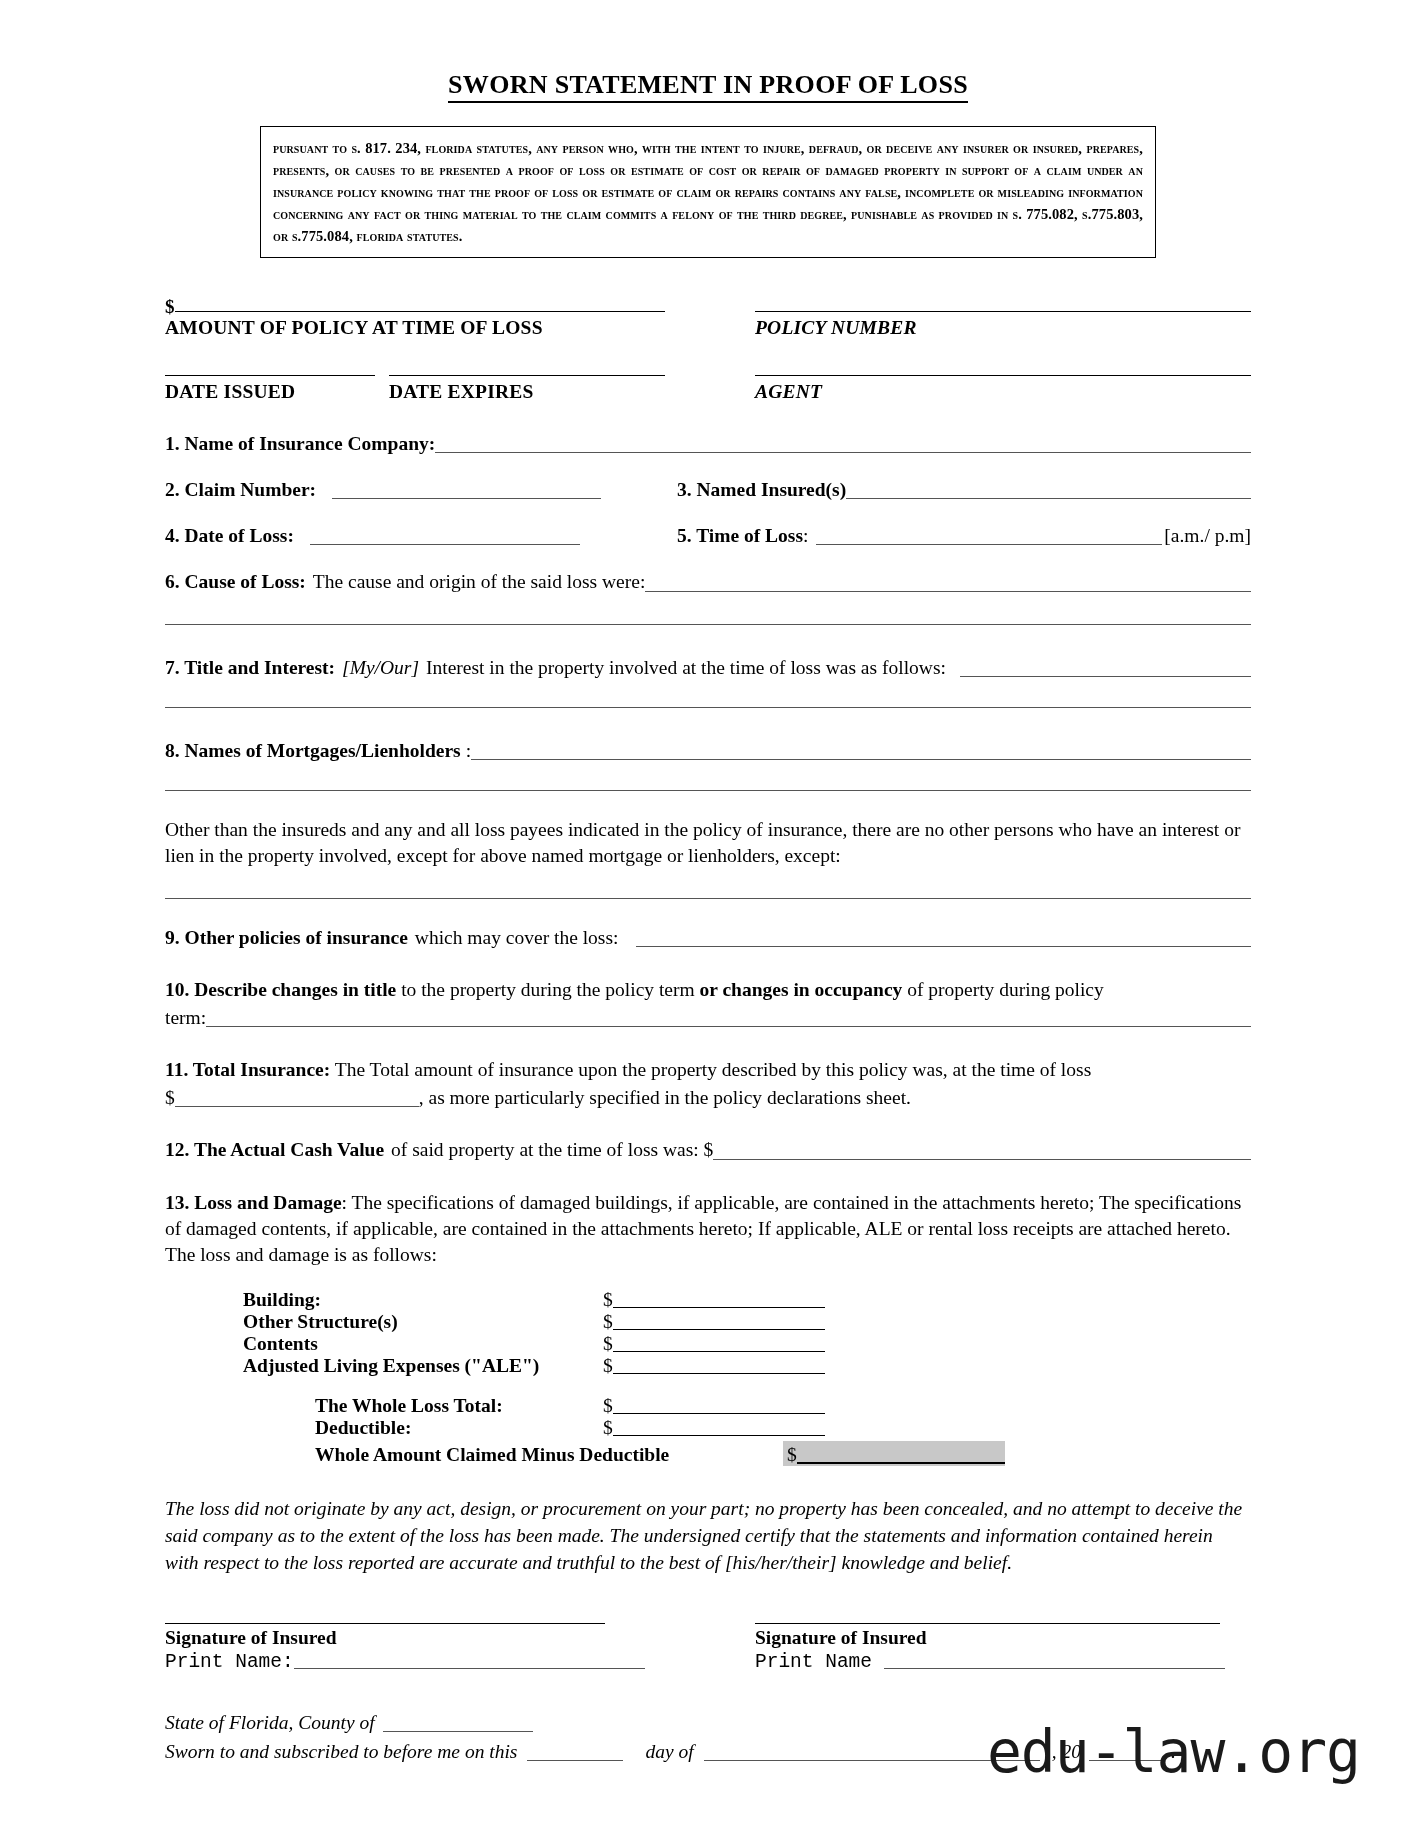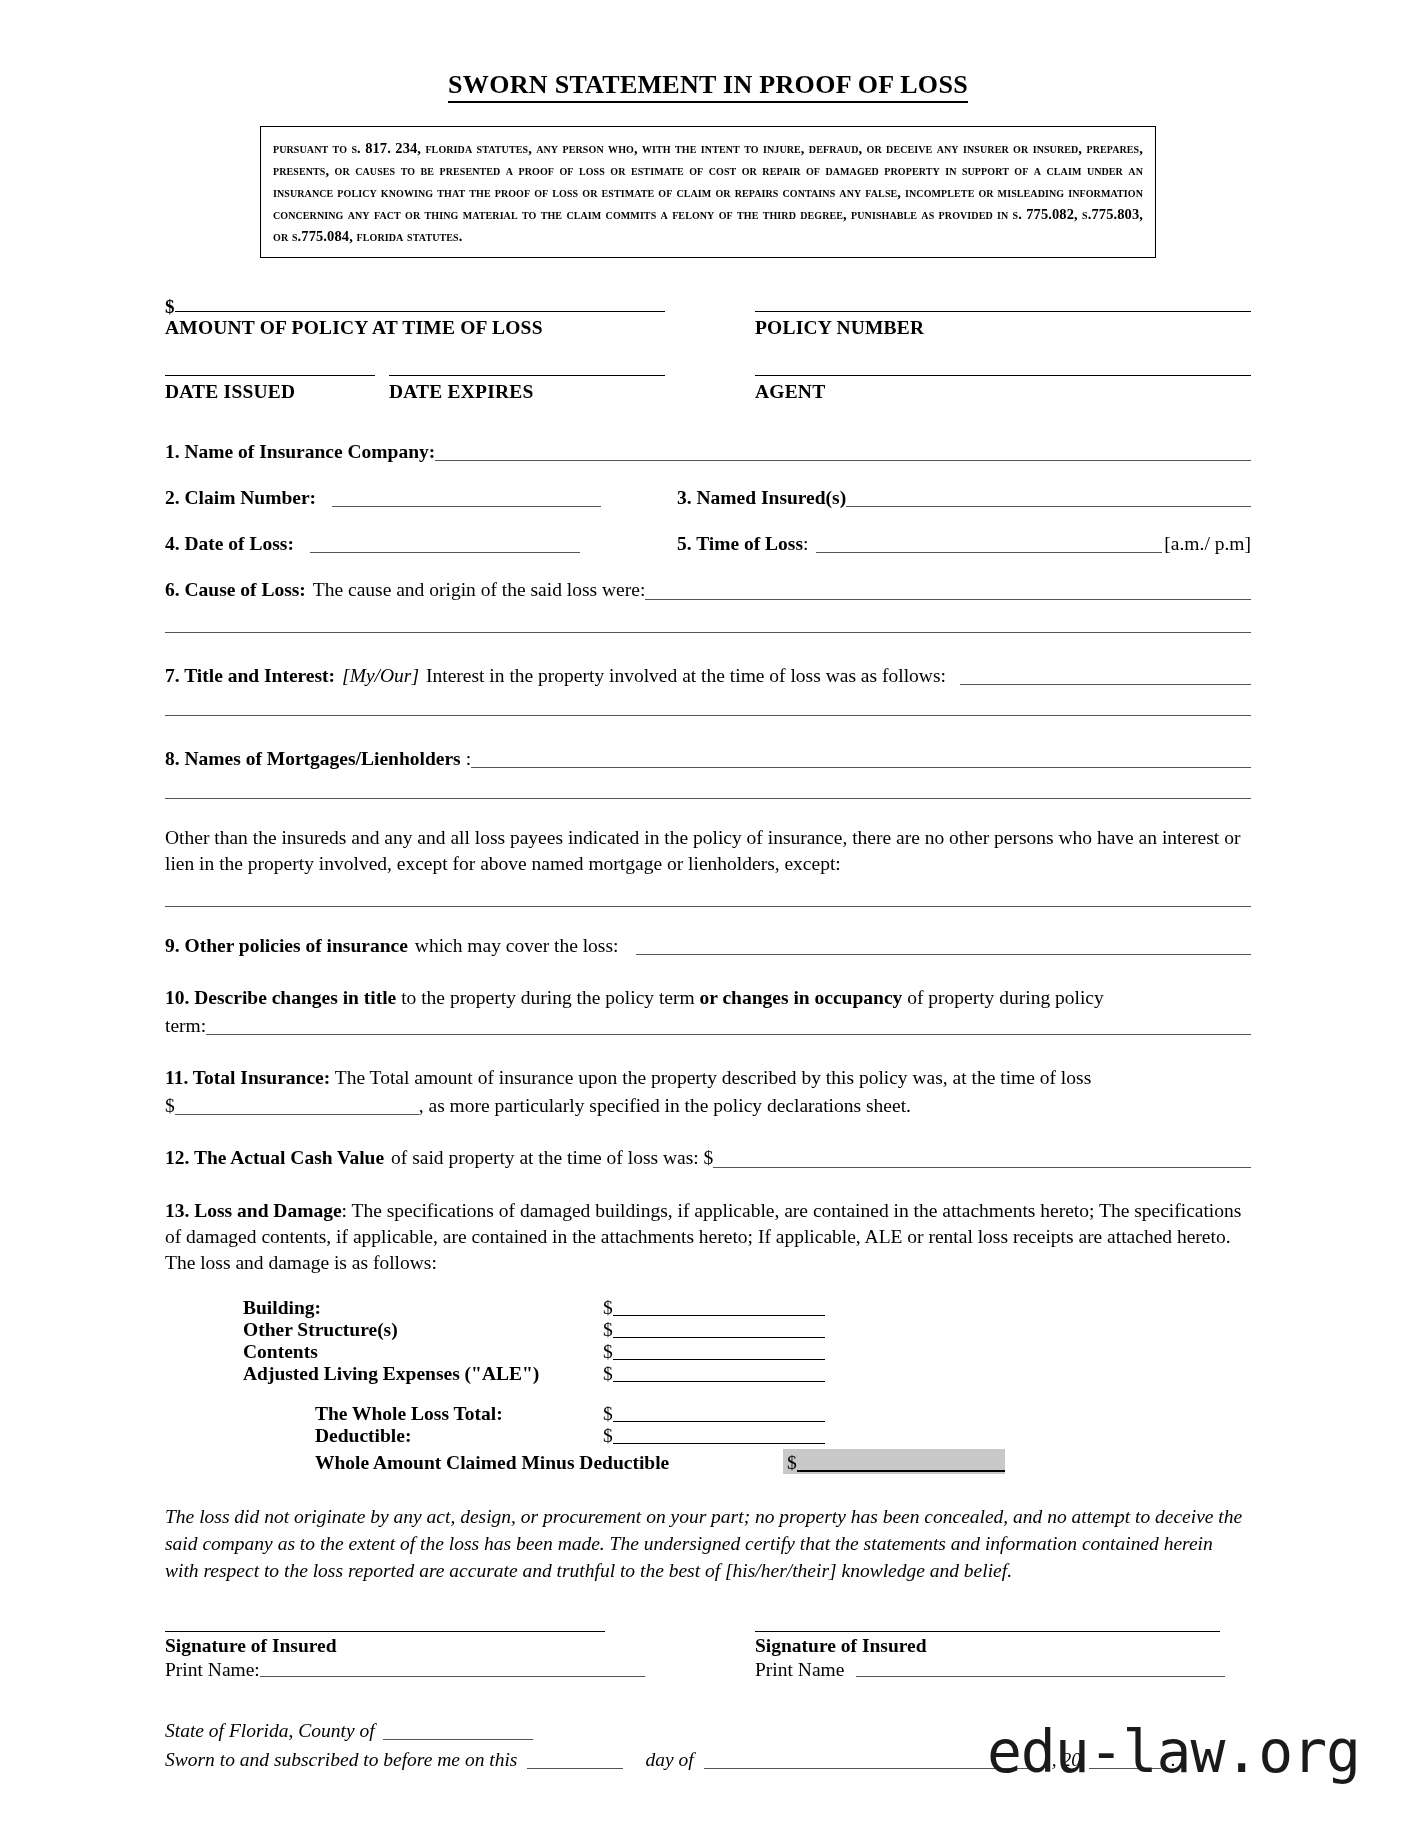--- a/index.html
+++ b/index.html
@@ -82,21 +82,21 @@
   
   .policy-block {
     margin-top: 36px;
   }
   .policy-row {
     display: flex;
     gap: 0;
   }
   .pol-left { width: 500px; }
   .pol-gap  { width: 90px; }
-  .pol-right { flex: 1 1 auto; }
+  .pol-right { flex: 1 1 auto; font-style: italic; }
 
   .field-line {
     display: flex;
     align-items: flex-end;
     height: 22px;
   }
   .dollar-pre {
     font-size: 19px;
     font-weight: bold;
     line-height: 1;
@@ -199,20 +199,21 @@
   .sig-caption {
     font-size: 19.5px;
     font-weight: bold;
     margin-top: 3px;
   }
   .print-row {
     display: flex;
     align-items: flex-end;
     font-size: 19.5px;
     margin-top: 2px;
+    font-family: Liberation Mono, monospace;
   }
   .print-row .rule-thin { top: -4px; }
   .pn-l { width: 480px; display: flex; align-items: flex-end; }
   .pn-r { width: 470px; display: flex; align-items: flex-end; }
 
   
   .notary {
     font-style: italic;
     font-size: 19.5px;
     margin-top: 36px;
@@ -294,21 +295,21 @@
         <div class="pol-gap"></div>
         <div class="pol-right">
           <div class="field-line">
             <span class="rule"></span>
           </div>
           <div class="caps-label">AGENT</div>
         </div>
       </div>
     </div>
 
-    <div class="item it-inline" style="margin-top:36px;">
+    <div class="item it-inline" style="margin-top:28px;">
       <span class="bold nowrap">1. Name of Insurance Company:</span>
       <span class="rule-thin"></span>
     </div>
 
     <div class="item two-col small-gap">
       <div class="c-left">
         <span class="bold nowrap">2. Claim Number:</span>
         <span style="width:16px;"></span>
         <span class="rule-thin" style="max-width:270px;"></span>
         <span style="width:64px;"></span>

